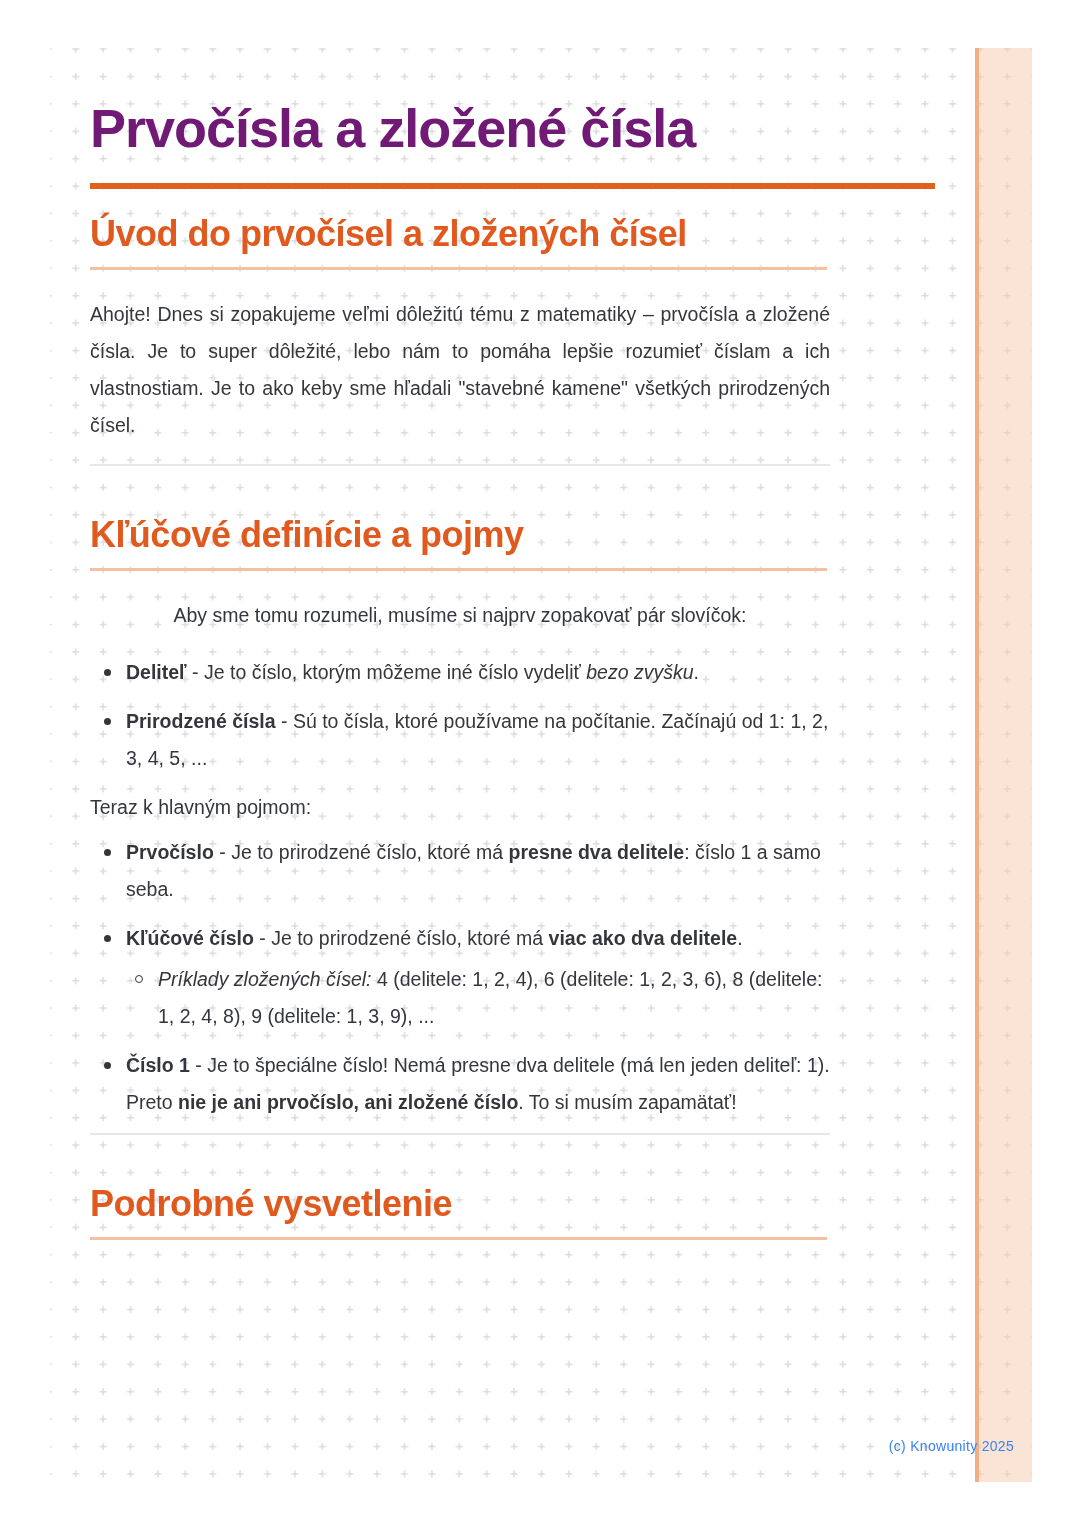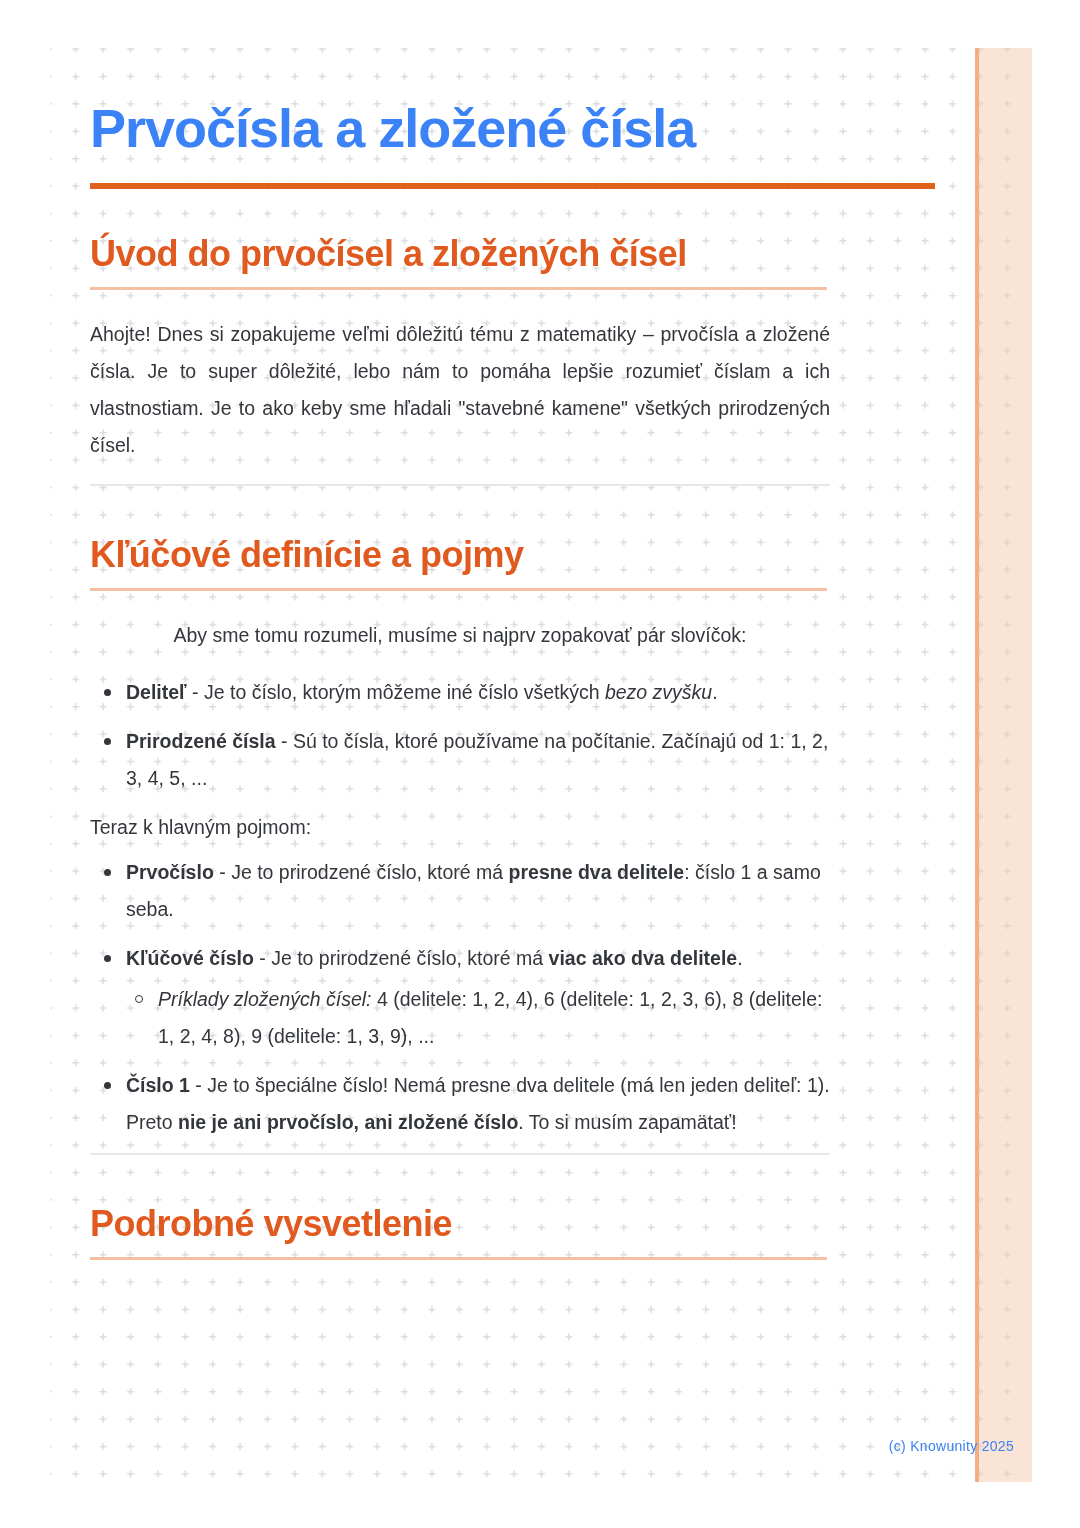--- a/index.html
+++ b/index.html
@@ -13,29 +13,29 @@
   .side-stripe {
     position:absolute; left:975px; top:48px; width:53px; height:1434px;
     background:rgba(246,202,172,0.5);
     border-left:4px solid #F1AF85;
     z-index:1;
   }
   .content { position:relative; z-index:2; padding-left:90px; }
 
   .doc-title {
     margin:96px 0 0; font-size:54px; line-height:65px; font-weight:700;
-    color:#3b82f6; letter-spacing:-1px;
+    color:#701a75; letter-spacing:-1px;
   }
   .title-rule { margin-top:22px; width:845px; height:6px; background:#E0611C; }
 
   .section-heading {
     margin:0; font-size:36px; line-height:46px; font-weight:700;
     color:#E05A1F; letter-spacing:-0.5px;
   }
-  .mt-h2 { margin-top:42px; }
+  .mt-h2 { margin-top:22px; }
   .mt-h2b { margin-top:46px; }
   .section-underline { width:737px; height:3px; background:#F3C0A2; margin-top:10px; }
 
   .para {
     width:740px; margin:26px 0 0;
     font-size:19.5px; line-height:37px; text-align:justify;
   }
   .lead-para, .interlude-para {
     width:740px; font-size:19.5px; line-height:37px; margin:0;
   }
@@ -101,21 +101,21 @@
     <div class="section-divider"></div>
 
     <h2 class="section-heading mt-h2b">Kľúčové definície a pojmy</h2>
     <div class="section-underline"></div>
 
     <p class="lead-para">Aby sme tomu rozumeli, musíme si najprv zopakovať pár slovíčok:</p>
 
     <ul class="term-list">
 
     <li class="term-item">
-          <span class="li-text"><span class="b">Deliteľ</span><span> - Je to číslo, ktorým môžeme iné číslo všetkých </span><span class="i">bezo zvyšku</span><span>.</span></span>
+          <span class="li-text"><span class="b">Deliteľ</span><span> - Je to číslo, ktorým môžeme iné číslo vydeliť </span><span class="i">bezo zvyšku</span><span>.</span></span>
         </li>
         <li class="term-item">
           <span class="li-text"><span class="b">Prirodzené čísla</span><span> - Sú to čísla, ktoré používame na počítanie. Začínajú od 1: 1, 2, 3, 4, 5, ...</span></span>
           
         </li>
       </ul>
 
     <p class="interlude-para">Teraz k hlavným pojmom:</p>
 
     <ul class="term-list second">

